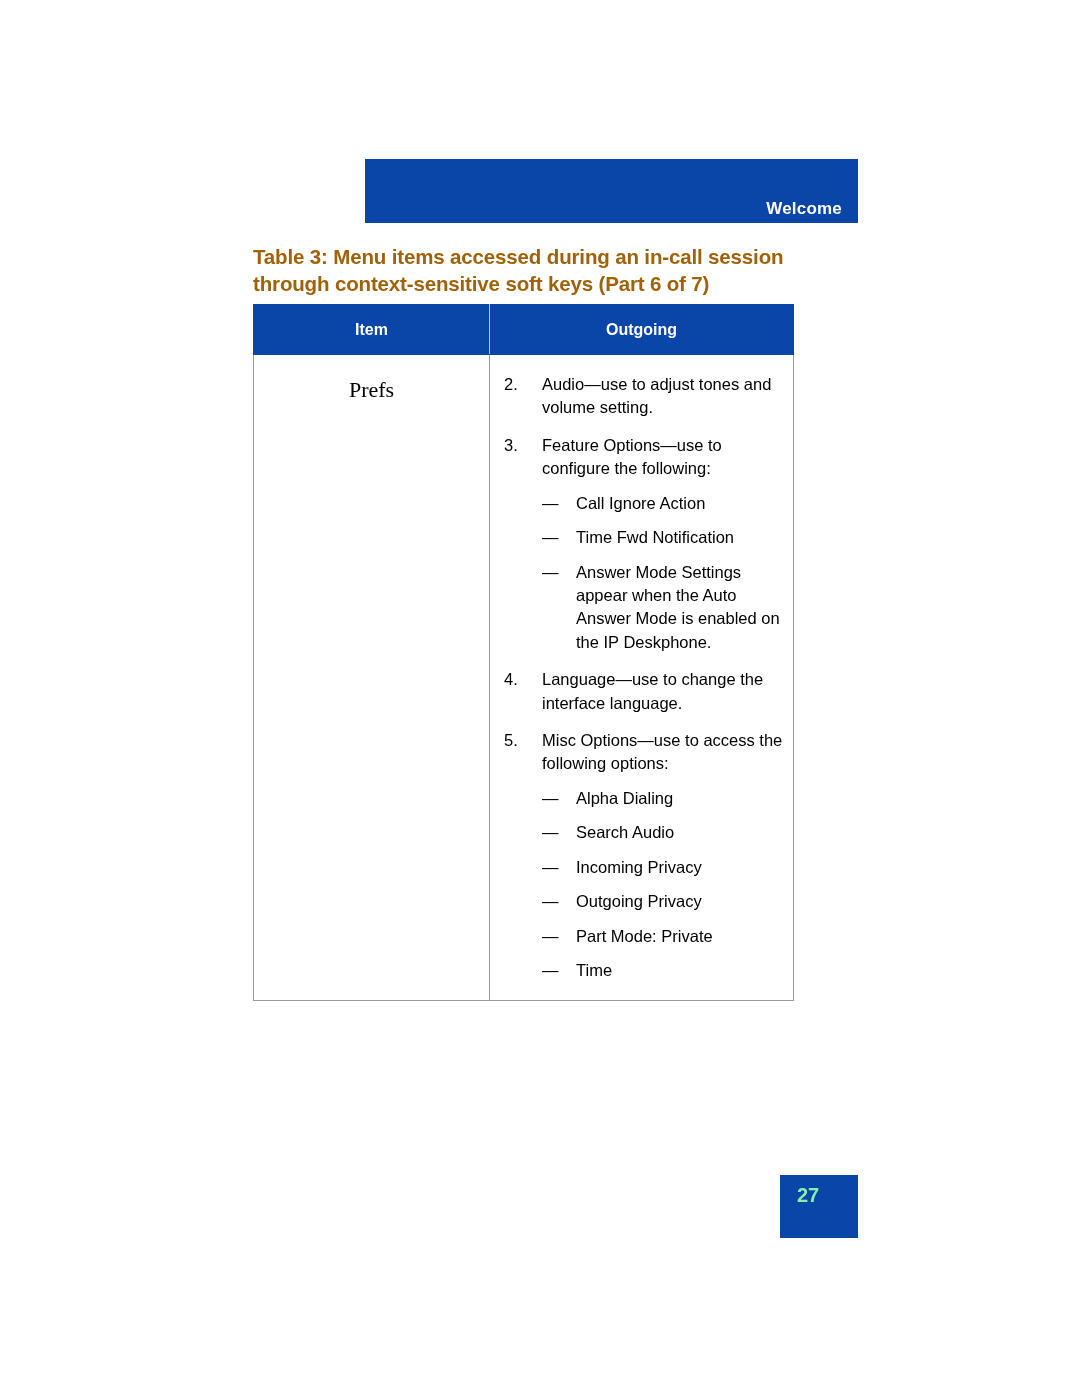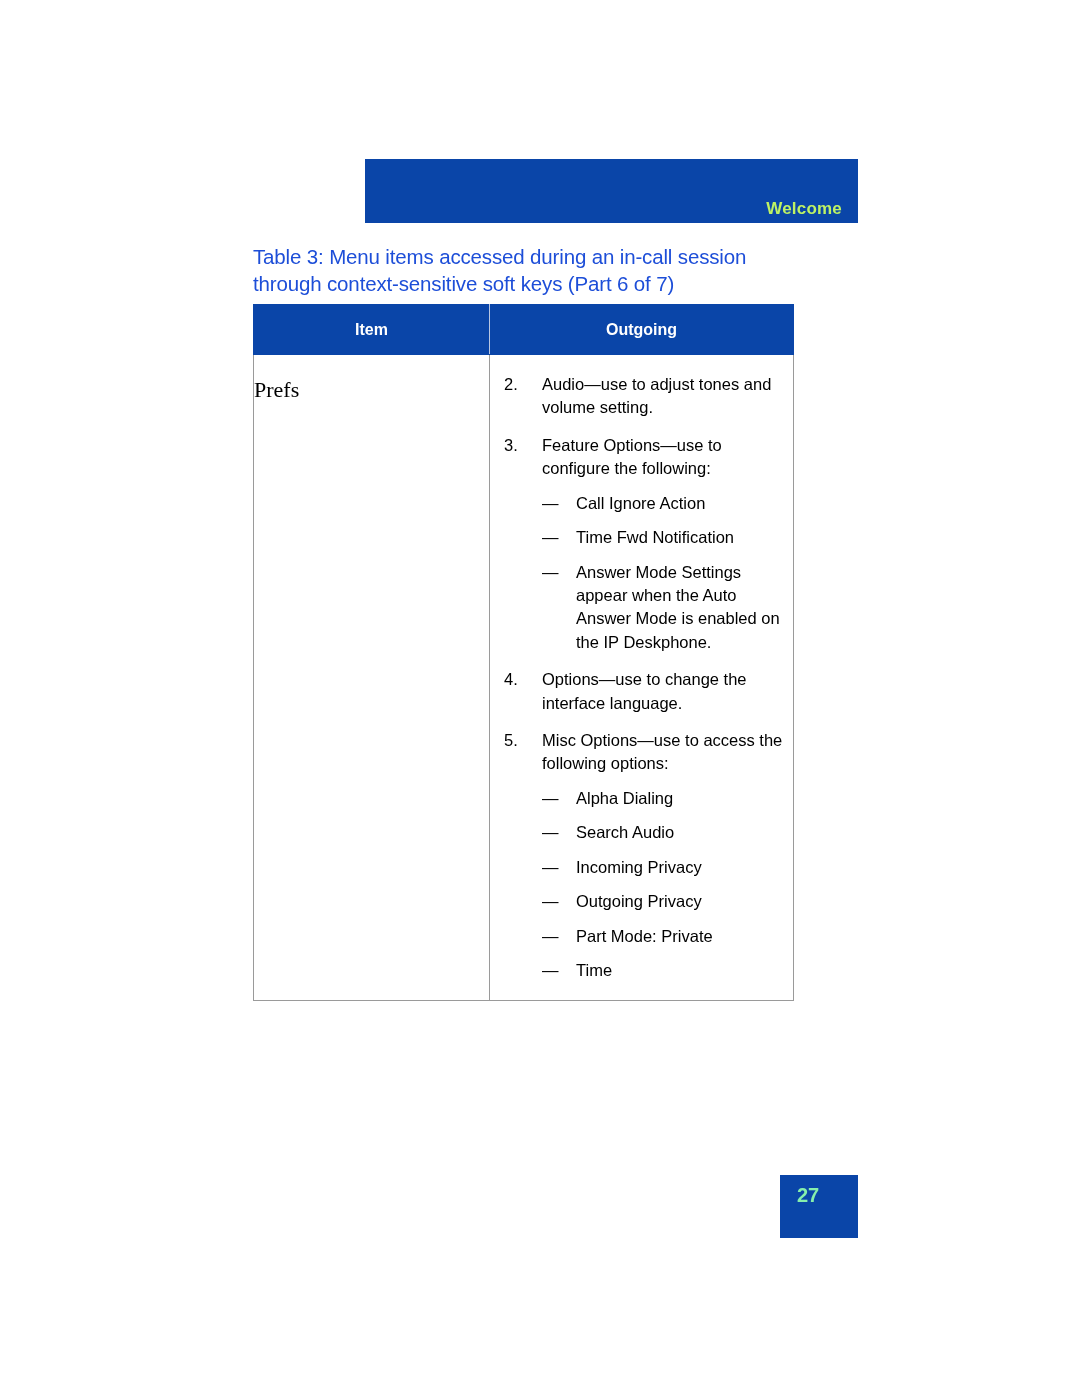--- a/index.html
+++ b/index.html
@@ -23,38 +23,38 @@
     top: 159px;
     width: 493px;
     height: 64px;
     background: #0a45a8;
     box-sizing: border-box;
   }
   #header-title {
     position: absolute;
     right: 16px;
     bottom: 6px;
-    color: #bef264;
+    color: #ffffff;
     font-size: 17px;
     font-weight: bold;
     letter-spacing: 0.2px;
     line-height: 1;
   }
 
   
   #table-caption {
     position: absolute;
     left: 253px;
     top: 243px;
     width: 560px;
     font-size: 20.5px;
-    font-weight: normal;
+    font-weight: bold;
     line-height: 1.33;
     letter-spacing: -0.15px;
-    color: #1d4ed8;
+    color: #a16207;
   }
 
   
   #data-table {
     position: absolute;
     left: 253px;
     top: 304px;
     width: 540px;
     border-collapse: collapse;
     table-layout: fixed;
@@ -77,21 +77,21 @@
   #data-table th:last-child { border-right-color: #0a45a8; }
 
   #data-table td {
     border: 1px solid #9a9a9a;
     vertical-align: top;
     padding: 0;
     background: #ffffff;
   }
 
   .cell-item {
-    text-align: left;
+    text-align: center;
     font-family: "Liberation Serif", serif;
     font-size: 22px;
     padding-top: 22px !important;
   }
   .cell-function {
     padding: 18px 10px 14px 14px !important;
   }
 
   
   ol.num-list {
@@ -180,21 +180,21 @@
     <tr>
       <td class="cell-item">Prefs</td>
       <td class="cell-function">
         <ol class="num-list" id="entry-list">
             <li><span class="num-marker">2.</span><span>Audio—use to adjust tones and volume setting.</span></li>
             <li><span class="num-marker">3.</span><span>Feature Options—use to configure the following:</span><ul class="dash-list">
                 <li><span class="dash-marker">—</span><span>Call Ignore Action</span></li>
                 <li><span class="dash-marker">—</span><span>Time Fwd Notification</span></li>
                 <li><span class="dash-marker">—</span><span>Answer Mode Settings appear when the Auto Answer Mode is enabled on the IP Deskphone.</span></li>
               </ul></li>
-            <li><span class="num-marker">4.</span><span>Options—use to change the interface language.</span></li>
+            <li><span class="num-marker">4.</span><span>Language—use to change the interface language.</span></li>
             <li><span class="num-marker">5.</span><span>Misc Options—use to access the following options:</span><ul class="dash-list">
                 <li><span class="dash-marker">—</span><span>Alpha Dialing</span></li>
                 <li><span class="dash-marker">—</span><span>Search Audio</span></li>
                 <li><span class="dash-marker">—</span><span>Incoming Privacy</span></li>
                 <li><span class="dash-marker">—</span><span>Outgoing Privacy</span></li>
                 <li><span class="dash-marker">—</span><span>Part Mode: Private</span></li>
                 <li><span class="dash-marker">—</span><span>Time</span></li>
               </ul></li>
           </ol>
       </td>

